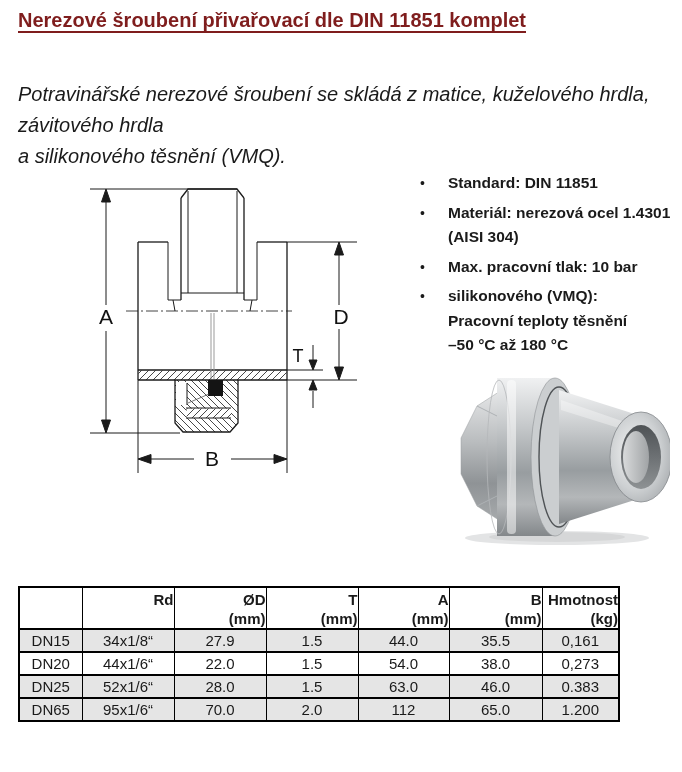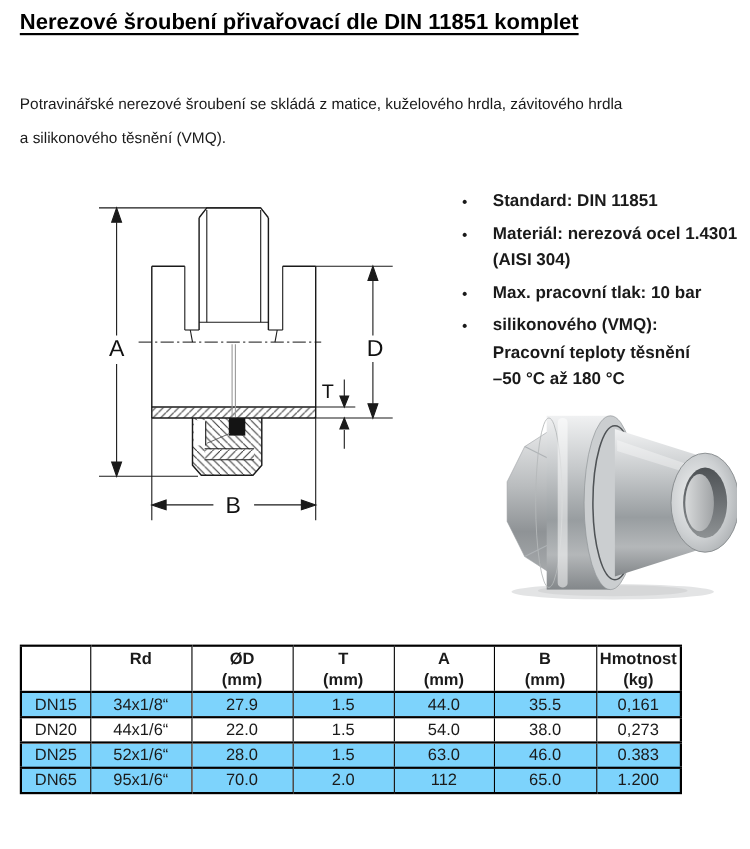--- a/index.html
+++ b/index.html
@@ -2,49 +2,49 @@
 <html><head>
 <meta charset="utf-8">
 <style>
   html,body { margin:0; padding:0; background:#fff; }
   .page {
     position:relative; width:682px; height:772px; background:#ffffff;
     overflow:hidden; font-family:"Liberation Sans", sans-serif; color:#1a1a1a;
   }
   .title {
     position:absolute; left:18px; top:9px;
-    font-size:20px; font-weight:700; color:#000000;
+    font-size:20px; font-weight:700; color:#7f1d1d;
     text-decoration:underline; text-decoration-thickness:2px; text-underline-offset:4px;
     white-space:nowrap; cursor:pointer;
   }
-  .intro { position:absolute; left:18px; top:79px; font-size:14px; line-height:31px; }
+  .intro { position:absolute; left:18px; top:79px; font-size:20px; line-height:31px;font-style:italic; }
   .intro span { display:block; }
 
   .bullets { position:absolute; left:420px; top:171px; width:262px; }
   .bullet { display:flex; margin-bottom:5px; font-size:15.5px; line-height:24.5px; }
   .bullet .dot { width:28px; flex:0 0 28px; font-size:14px; }
   .bullet .txt span { display:block;font-weight:bold; }
 
   .drawing { position:absolute; left:60px; top:165px; }
   .photo   { position:absolute; left:445px; top:370px; }
 
   .spec-table {
     position:absolute; left:18px; top:586px; width:600px;
     border-collapse:collapse; table-layout:fixed; font-size:15px;
     border:2px solid #000;
   }
   .spec-table th, .spec-table td {
     border:1px solid #000; border-top-width:2px; border-bottom-width:2px;
     text-align:center; padding:0; overflow:hidden; white-space:nowrap;
   }
-  .spec-table th { font-weight:700; height:39px; vertical-align:top; }
+  .spec-table th { font-weight:700; height:39px; vertical-align:top;text-align:right; }
   .spec-table th .h1 { display:block; line-height:21px; margin-top:1px; }
   .spec-table th .h2 { display:block; line-height:18px; }
   .spec-table td { height:21px; line-height:20px; }
-  .spec-table tr.shaded td { background:#7dd3fc;margin-top:26px; }
+  .spec-table tr.shaded td { background:#e5e5e5;margin-top:26px; }
 </style>
 </head>
 <body>
 
 <div class="page">
 
   <div class="title">Nerezové šroubení přivařovací dle DIN 11851 komplet</div>
 
   <div class="intro">
     <span>Potravinářské nerezové šroubení se skládá z matice, kuželového hrdla, závitového hrdla</span>

